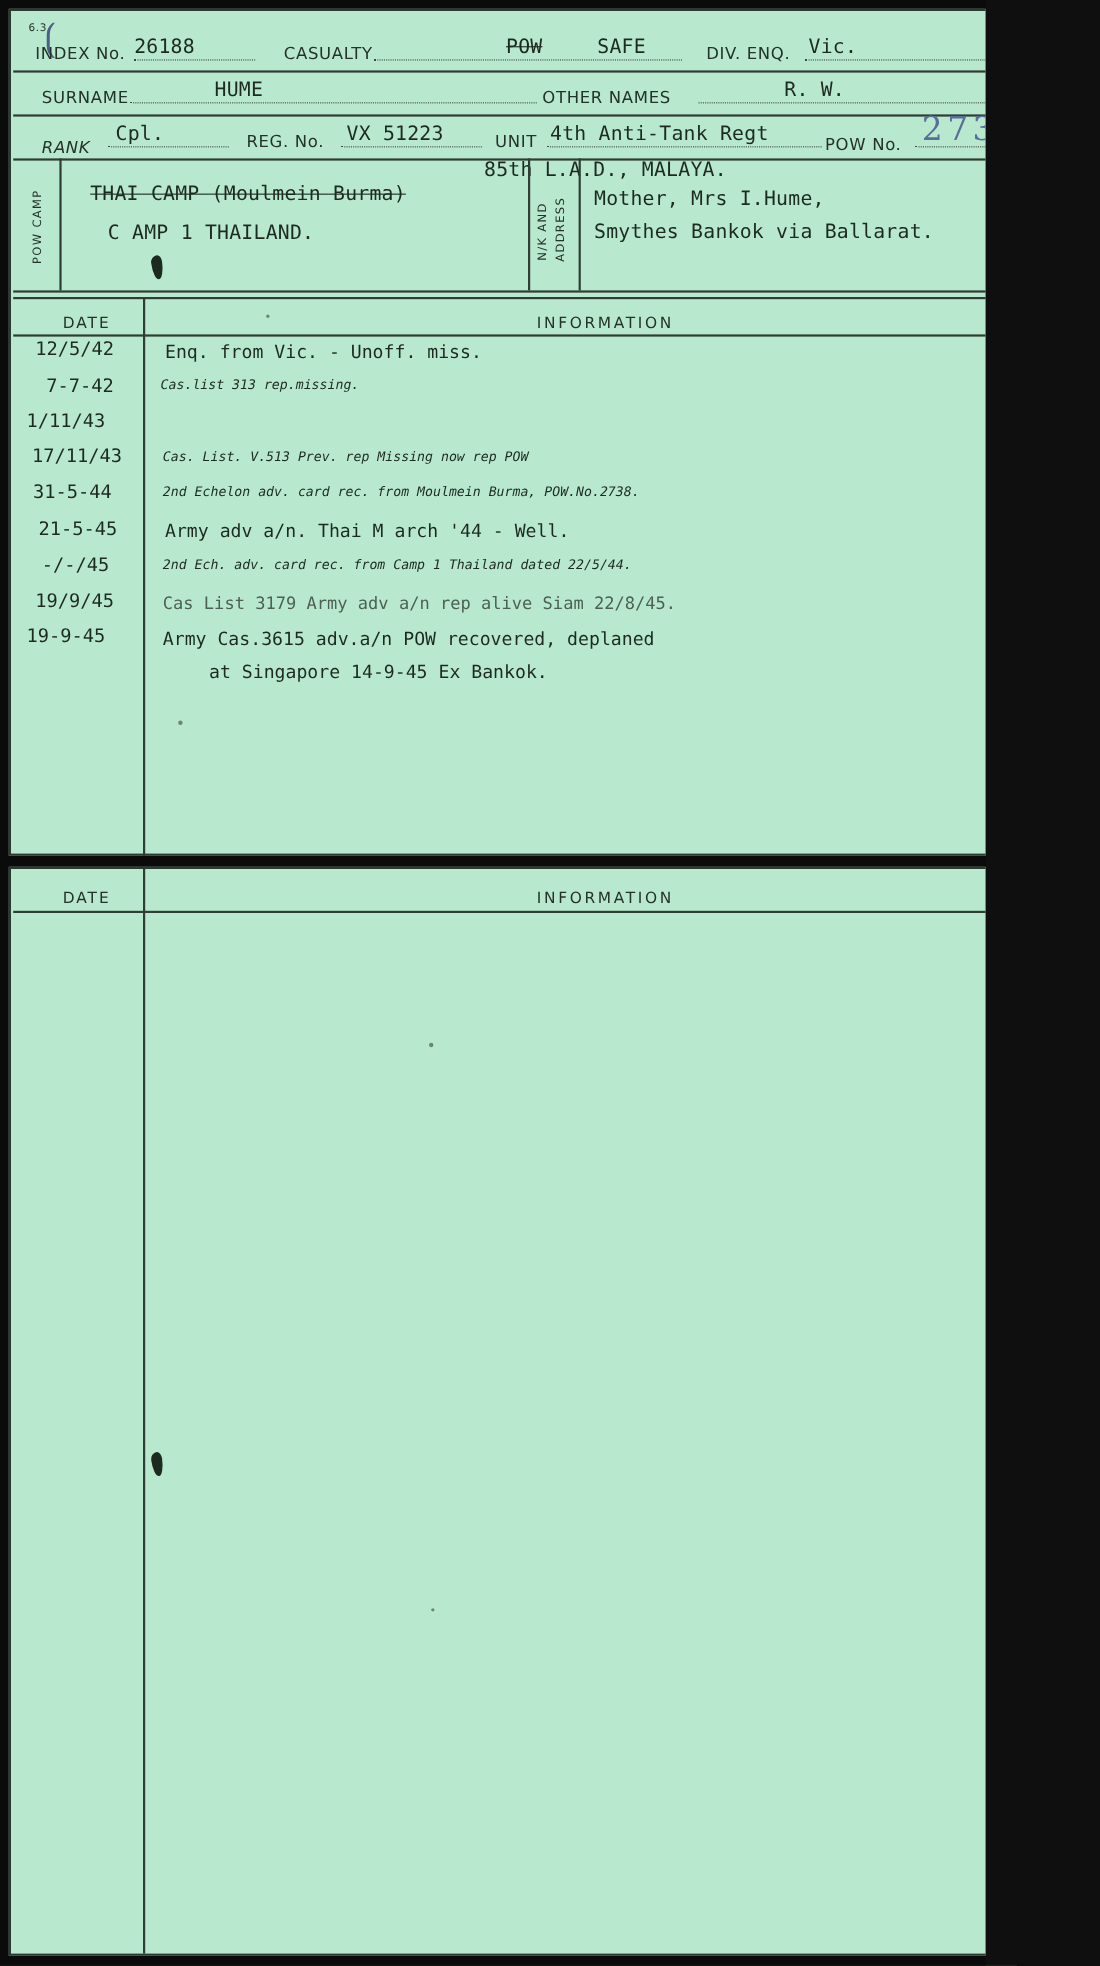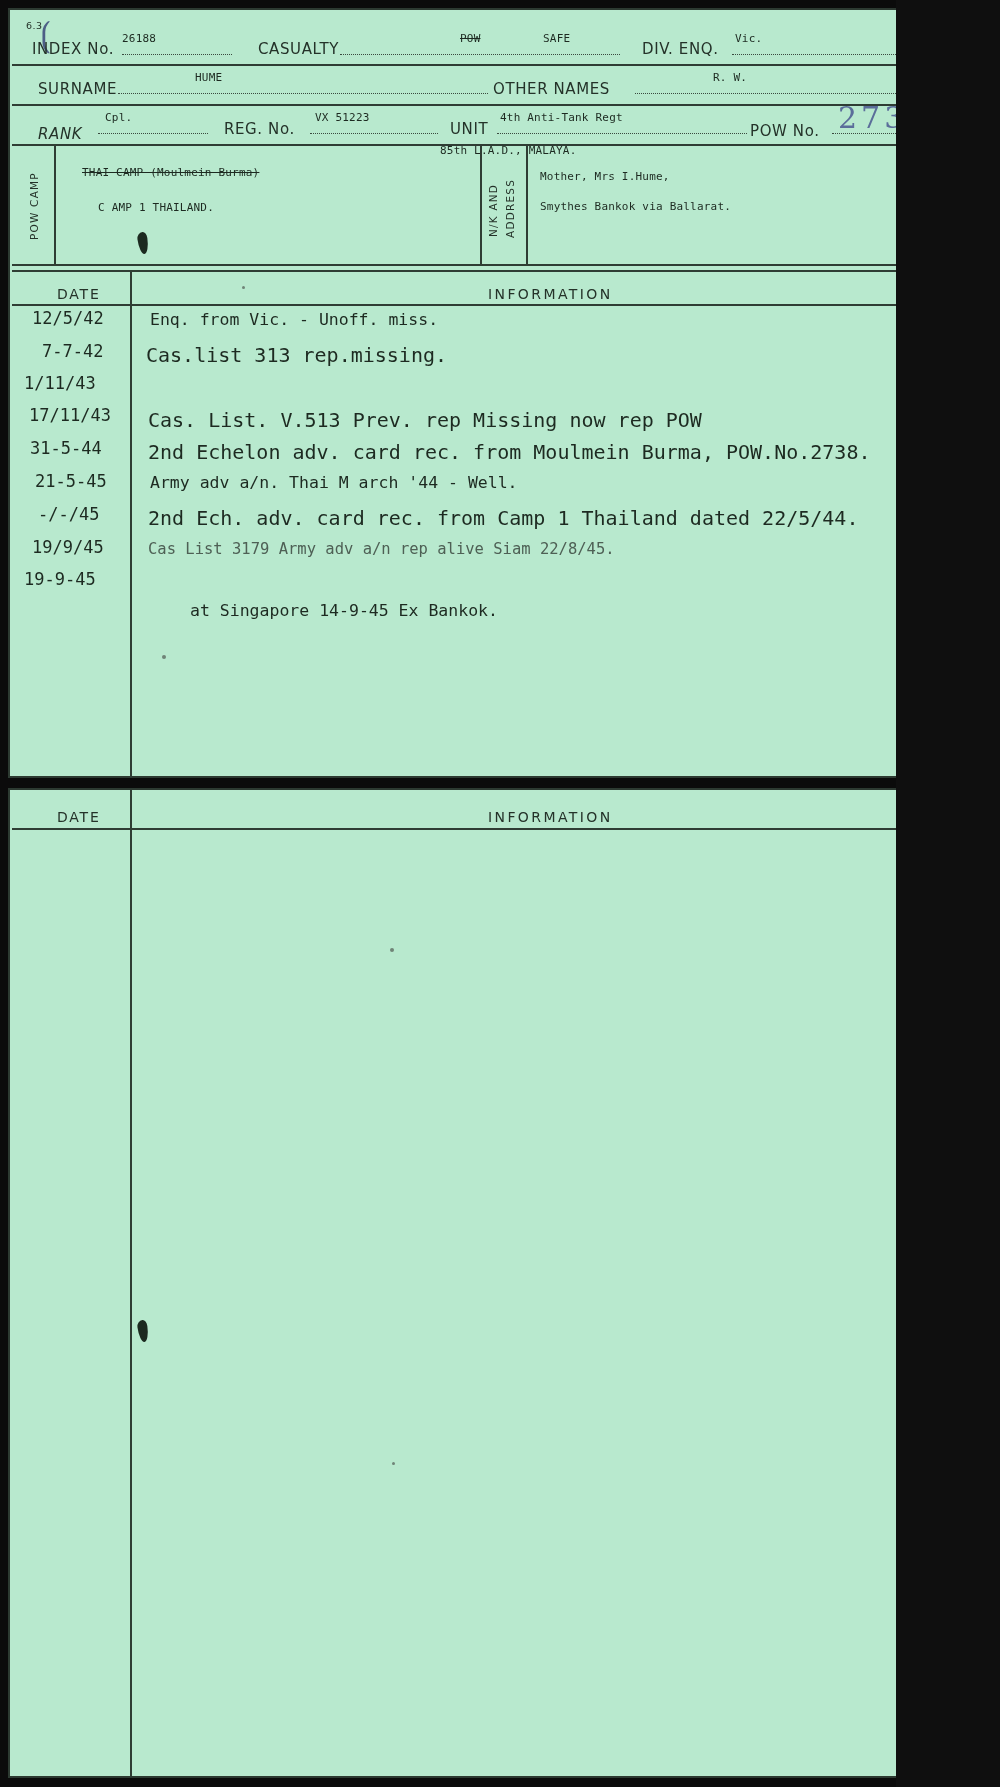--- a/index.html
+++ b/index.html
@@ -53,21 +53,21 @@
     font-size: 15px;
     letter-spacing: 0.6px;
     color: #243229;
     white-space: nowrap;
   }
   .lbl.sm { font-size: 11px; letter-spacing: 0.5px; }
 
   .typed {
     position: absolute;
     font-family: "DejaVu Sans Mono", monospace;
-    font-size: 11px;
+    font-size: 18px;
     color: #1d2a21;
     white-space: nowrap;
     letter-spacing: 0.2px;
   }
   .strike { text-decoration: line-through; text-decoration-thickness: 1.4px; }
 
   .dots {
     position: absolute;
     border-bottom: 1.6px dotted #3a4a3f;
     height: 0;
@@ -112,21 +112,21 @@
     text-align: left;
   }
   .row-info {
     position: absolute;
     font-family: "DejaVu Sans Mono", monospace;
     font-size: 16.5px;
     color: #1d2a21;
     white-space: nowrap;
   }
   .row-info.fade { color: #4e6055; font-size: 15.5px; }
-  .row-info.mid { font-size: 20px; }
+  .row-info.mid { font-size: 12px; font-style: italic; }
 
   .speck { position: absolute; background: #6f8477; border-radius: 50%; }
   .inkblot {
     position: absolute;
     width: 10px; height: 22px;
     background: #1c2a20;
     border-radius: 60% 40% 50% 50% / 30% 30% 70% 70%;
     transform: rotate(-8deg);
   }
   .topmark {
@@ -231,20 +231,21 @@
     <div class="row-date" style="left:25px; top:461px;">21-5-45</div>
     <div class="row-info" style="left:140px; top:463px;">Army adv a/n. Thai M arch '44 - Well.</div>
 
     <div class="row-date" style="left:28px; top:494px;">-/-/45</div>
     <div class="row-info mid" style="left:138px; top:496px;">2nd Ech. adv. card rec. from Camp 1 Thailand dated 22/5/44.</div>
 
     <div class="row-date" style="left:22px; top:527px;">19/9/45</div>
     <div class="row-info fade" style="left:138px; top:530px;">Cas List 3179 Army adv a/n rep alive Siam 22/8/45.</div>
 
     <div class="row-date" style="left:14px; top:559px;">19-9-45</div>
+    <div class="row-info" style="left:138px; top:561px;">Army Cas.3615 adv.a/n POW recovered, deplaned</div>
 
     <div class="row-info" style="left:180px; top:591px;text-align:center;">at Singapore 14-9-45 Ex Bankok.</div>
 
     <div class="speck" style="left:152px; top:645px; width:4px; height:4px;"></div>
     <div class="speck" style="left:232px; top:276px; width:3px; height:3px;"></div>
   </div>
 
   <div class="card" id="card-bottom">
     <div class="hdr" style="left:47px; top:19px; letter-spacing:1.8px;">DATE</div>
     <div class="hdr" style="left:478px; top:19px;">INFORMATION</div>

